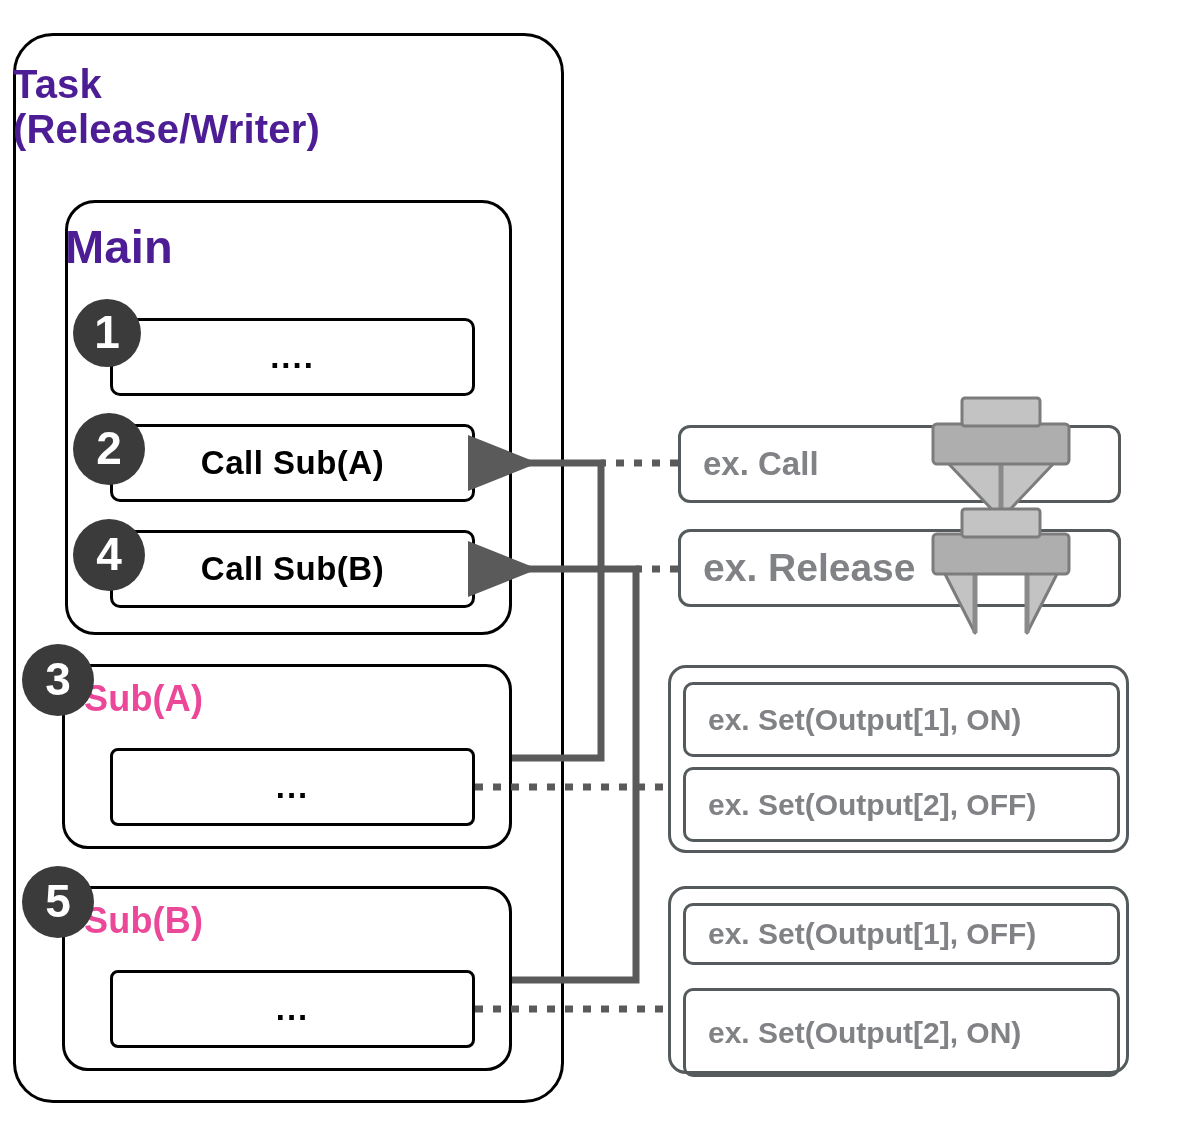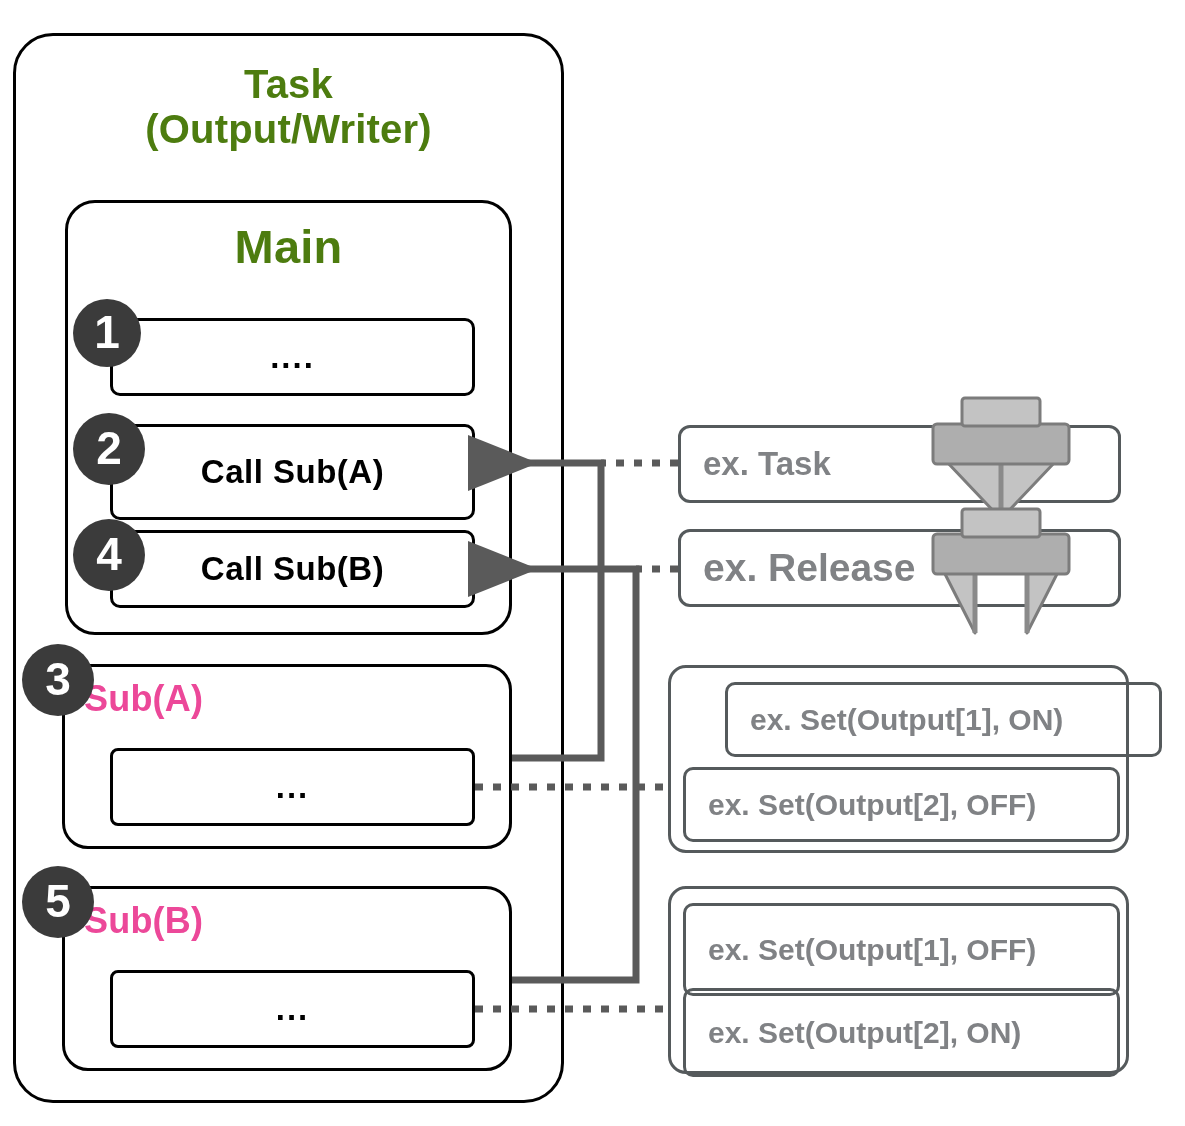--- a/index.html
+++ b/index.html
@@ -10,21 +10,21 @@
   }
   #stage{position:relative;width:1185px;height:1126px;overflow:hidden;background:#fff;}
 
   
   .rbox{position:absolute;box-sizing:border-box;background:transparent;}
   .black{border:3px solid #000;}
   .gray{border:3px solid #555a5c;}
 
   
   .title{
-    position:absolute;text-align:center;color:#4d7c0f;font-weight:bold;
+    position:absolute;text-align:left;color:#4c1d95;font-weight:bold;
     line-height:1.12;letter-spacing:.2px;
   }
   .boxlabel{
     position:absolute;display:flex;align-items:center;justify-content:center;
     color:#000;font-weight:bold;width:100%;height:100%;left:0;top:0;
     letter-spacing:.5px;
   }
   .graylabel{
     position:absolute;display:flex;align-items:center;
     color:#808285;font-weight:bold;left:22px;top:0;height:100%;
@@ -53,37 +53,37 @@
 </style>
 </head>
 <body>
 
 <div id="stage">
 
   <div class="rbox black" style="left:13px;top:33px;width:551px;height:1070px;border-radius:40px;"></div>
 
   <div class="title" style="left:13px;top:62px;width:551px;font-size:40px;">
     <div>Task</div>
-    <div>(Output/Writer)</div>
+    <div>(Release/Writer)</div>
   </div>
 
   <div class="rbox black" style="left:65px;top:200px;width:447px;height:435px;border-radius:30px;"></div>
 
   <div class="title" style="left:65px;top:221px;width:447px;font-size:47px;">
     <div>Main</div>
   </div>
 
   <div class="rbox black" style="left:110px;top:318px;width:365px;height:78px;border-radius:10px;">
     <span class="dots" style="font-size:33px;">....</span>
   </div>
   <div class="numcircle" style="left:73px;top:299px;width:68px;height:68px;">
     <span>1</span>
   </div>
 
-  <div class="rbox black" style="left:110px;top:424px;width:365px;height:96px;border-radius:10px;">
+  <div class="rbox black" style="left:110px;top:424px;width:365px;height:78px;border-radius:10px;">
     <span class="boxlabel" style="font-size:33px;">Call Sub(A)</span>
   </div>
   <div class="numcircle" style="left:73px;top:413px;width:72px;height:72px;">
     <span>2</span>
   </div>
 
   <div class="rbox black" style="left:110px;top:530px;width:365px;height:78px;border-radius:10px;text-align:right;">
     <span class="boxlabel" style="font-size:33px;">Call Sub(B)</span>
   </div>
   <div class="numcircle" style="left:73px;top:519px;width:72px;height:72px;">
@@ -102,37 +102,37 @@
   <div class="rbox black" style="left:62px;top:886px;width:450px;height:185px;border-radius:26px;"></div>
   <div class="subname" style="left:84px;top:900px;font-size:36px;">Sub(B)</div>
   <div class="rbox black" style="left:110px;top:970px;width:365px;height:78px;border-radius:8px;">
     <span class="dots" style="font-size:33px;">...</span>
   </div>
   <div class="numcircle" style="left:22px;top:866px;width:72px;height:72px;">
     <span>5</span>
   </div>
 
   <div class="rbox gray" style="left:678px;top:425px;width:443px;height:78px;border-radius:12px;">
-    <span class="graylabel" style="font-size:33px;">ex. Task</span>
+    <span class="graylabel" style="font-size:33px;">ex. Call</span>
   </div>
 
   <div class="rbox gray" style="left:678px;top:529px;width:443px;height:78px;border-radius:12px;">
     <span class="graylabel" style="font-size:39px;">ex. Release</span>
   </div>
 
   <div class="rbox gray" style="left:668px;top:665px;width:461px;height:188px;border-radius:18px;"></div>
-  <div class="rbox gray" style="left:683px;top:682px;width:437px;height:75px;border-radius:10px;margin-left:42px;">
+  <div class="rbox gray" style="left:683px;top:682px;width:437px;height:75px;border-radius:10px;">
     <span class="graylabel" style="font-size:30px;">ex. Set(Output[1], ON)</span>
   </div>
   <div class="rbox gray" style="left:683px;top:767px;width:437px;height:75px;border-radius:10px;">
     <span class="graylabel" style="font-size:30px;">ex. Set(Output[2], OFF)</span>
   </div>
 
   <div class="rbox gray" style="left:668px;top:886px;width:461px;height:188px;border-radius:18px;"></div>
-  <div class="rbox gray" style="left:683px;top:903px;width:437px;height:93px;border-radius:10px;">
+  <div class="rbox gray" style="left:683px;top:903px;width:437px;height:62px;border-radius:10px;">
     <span class="graylabel" style="font-size:30px;">ex. Set(Output[1], OFF)</span>
   </div>
   <div class="rbox gray" style="left:683px;top:988px;width:437px;height:89px;border-radius:10px;">
     <span class="graylabel" style="font-size:30px;">ex. Set(Output[2], ON)</span>
   </div>
 
   <svg id="wires" viewBox="0 0 1185 1126" xmlns="http://www.w3.org/2000/svg">
     <defs>
       <marker id="arrowL" markerWidth="10" markerHeight="8" refX="9" refY="4" orient="auto-start-reverse" markerUnits="strokeWidth">
         <path d="M10,0 L10,8 L0,4 z" fill="#5a5a5a"></path>

